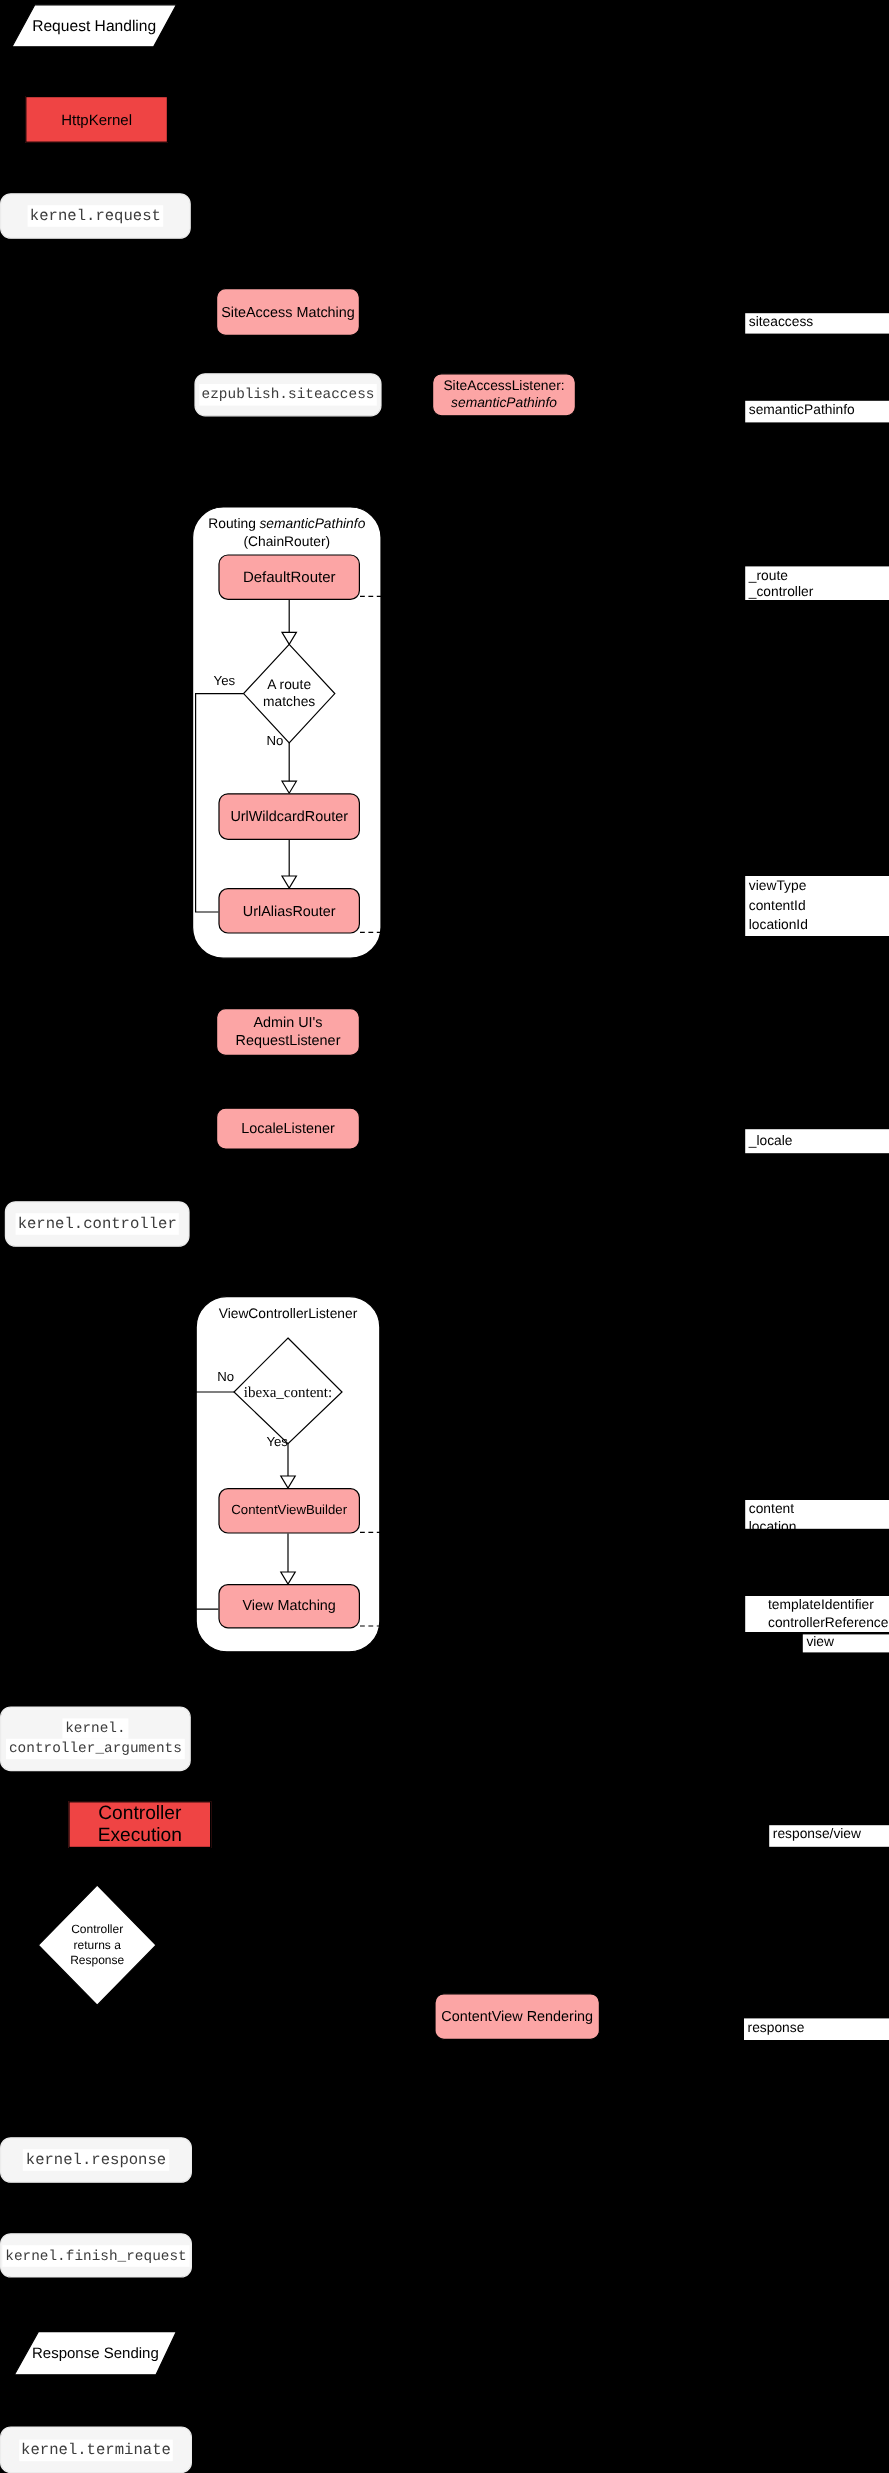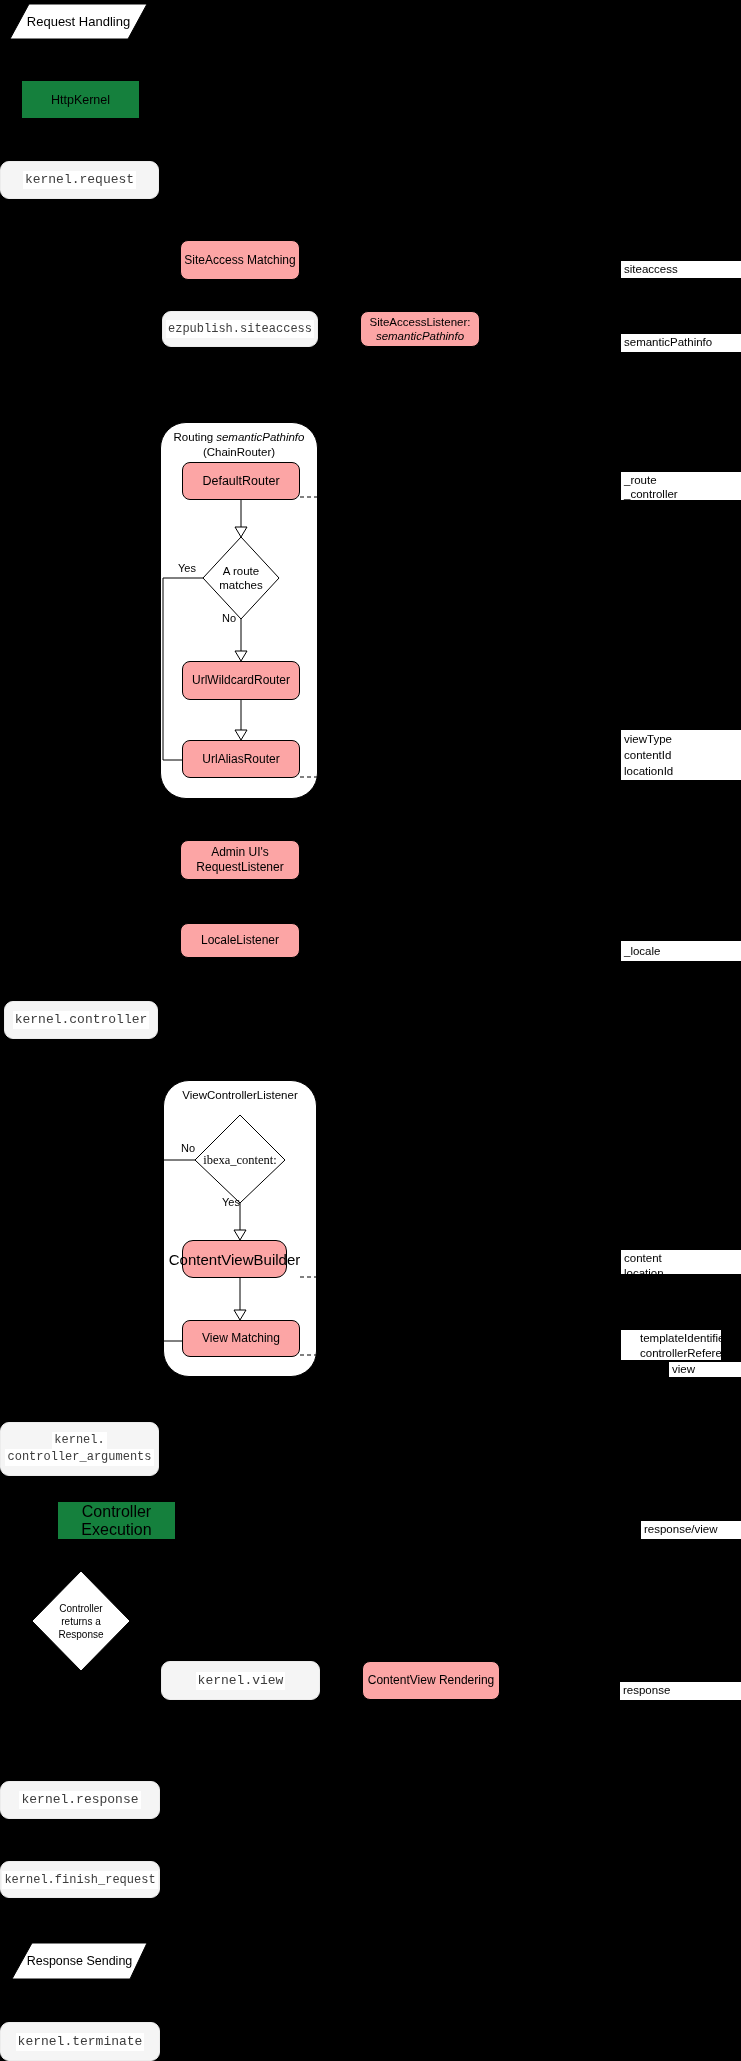--- a/index.html
+++ b/index.html
@@ -1,20 +1,20 @@
 <!DOCTYPE html>
 <html><head>
 <meta charset="utf-8">
 <style>
   html,body{margin:0;padding:0;background:#000;}
   #canvas{position:relative;width:741px;height:2061px;background:#000;overflow:hidden;
           font-family:"Liberation Sans",sans-serif;color:#000;}
   .abs{position:absolute;box-sizing:border-box;}
   
-  .proc{background:#15803d;border:1px solid #000;display:flex;align-items:center;justify-content:center;
+  .proc{background:#ef4444;border:1px solid #000;display:flex;align-items:center;justify-content:center;
         text-align:center;font-size:12.5px;z-index:3;}
   
   .node{background:#fca5a5;border:1px solid #000;border-radius:8px;display:flex;flex-direction:column;
         align-items:center;justify-content:center;text-align:center;font-size:12.5px;line-height:15px;z-index:3;}
   
   .event{background:#f5f5f5;border:1px solid #ececec;border-radius:9px;display:flex;flex-direction:column;
          align-items:center;justify-content:center;text-align:center;
          font-family:"Liberation Mono",monospace;font-size:13px;line-height:18px;color:#3d3d3d;z-index:3;}
   .event .hl{background:#fff;padding:0 2px;white-space:pre;}
   
@@ -168,34 +168,34 @@
   <div class="abs dtext serif" style="left:195px;top:1132px;width:90px;height:56px;">
     <span>ibexa_content:</span>
   </div>
   <div class="abs branch" style="left:181px;top:1142px;">
     <span>No</span>
   </div>
   <div class="abs branch" style="left:222px;top:1196px;">
     <span>Yes</span>
   </div>
 
-  <div class="abs node" style="left:182px;top:1240px;width:105px;height:38px;font-size:15px;border-radius:11px;">
+  <div class="abs node" style="left:182px;top:1240px;width:118px;height:38px;font-size:11px;">
     <span>ContentViewBuilder</span>
   </div>
 
   <div class="abs node" style="left:182px;top:1320px;width:118px;height:37px;font-size:12px;">
     <span>View Matching</span>
   </div>
 
   <div class="abs slabel" style="left:621px;top:1250px;width:120px;height:24px;line-height:15px;">
     <div>content</div>
     <div>location</div>
   </div>
 
-  <div class="abs slabel" style="left:621px;top:1330px;width:100px;height:30px;line-height:15px;padding-left:19px;">
+  <div class="abs slabel" style="left:621px;top:1330px;width:120px;height:30px;line-height:15px;padding-left:19px;">
     <div>templateIdentifier</div>
     <div>controllerReference</div>
   </div>
   <div class="abs slabel" style="left:621px;top:1362px;width:120px;height:15px;padding-top:0;margin-left:48px;">
     <div>view</div>
   </div>
 
   <div class="abs event" style="left:0px;top:1422px;width:159px;height:54px;font-size:12px;line-height:17px;">
     <span class="hl">kernel.</span>
     <span class="hl">controller_arguments</span>
@@ -208,23 +208,20 @@
   <div class="abs slabel" style="left:620px;top:1521px;width:132px;height:18px;margin-left:21px;">
     <div>response/view</div>
   </div>
 
   <div class="abs dtext" style="left:32px;top:1596px;width:98px;height:50px;font-size:10px;line-height:13px;">
     <span>Controller</span>
     <span>returns a</span>
     <span>Response</span>
   </div>
 
-  <div class="abs event" style="left:161px;top:1661px;width:159px;height:39px;">
-    <span class="hl">kernel.view</span>
-  </div>
 
   <div class="abs node" style="left:362px;top:1661px;width:138px;height:39px;font-size:12px;">
     <span>ContentView Rendering</span>
   </div>
 
   <div class="abs slabel" style="left:620px;top:1682px;width:121px;height:18px;">
     <div>response</div>
   </div>
 
   <div class="abs event" style="left:0px;top:1781px;width:160px;height:38px;">

